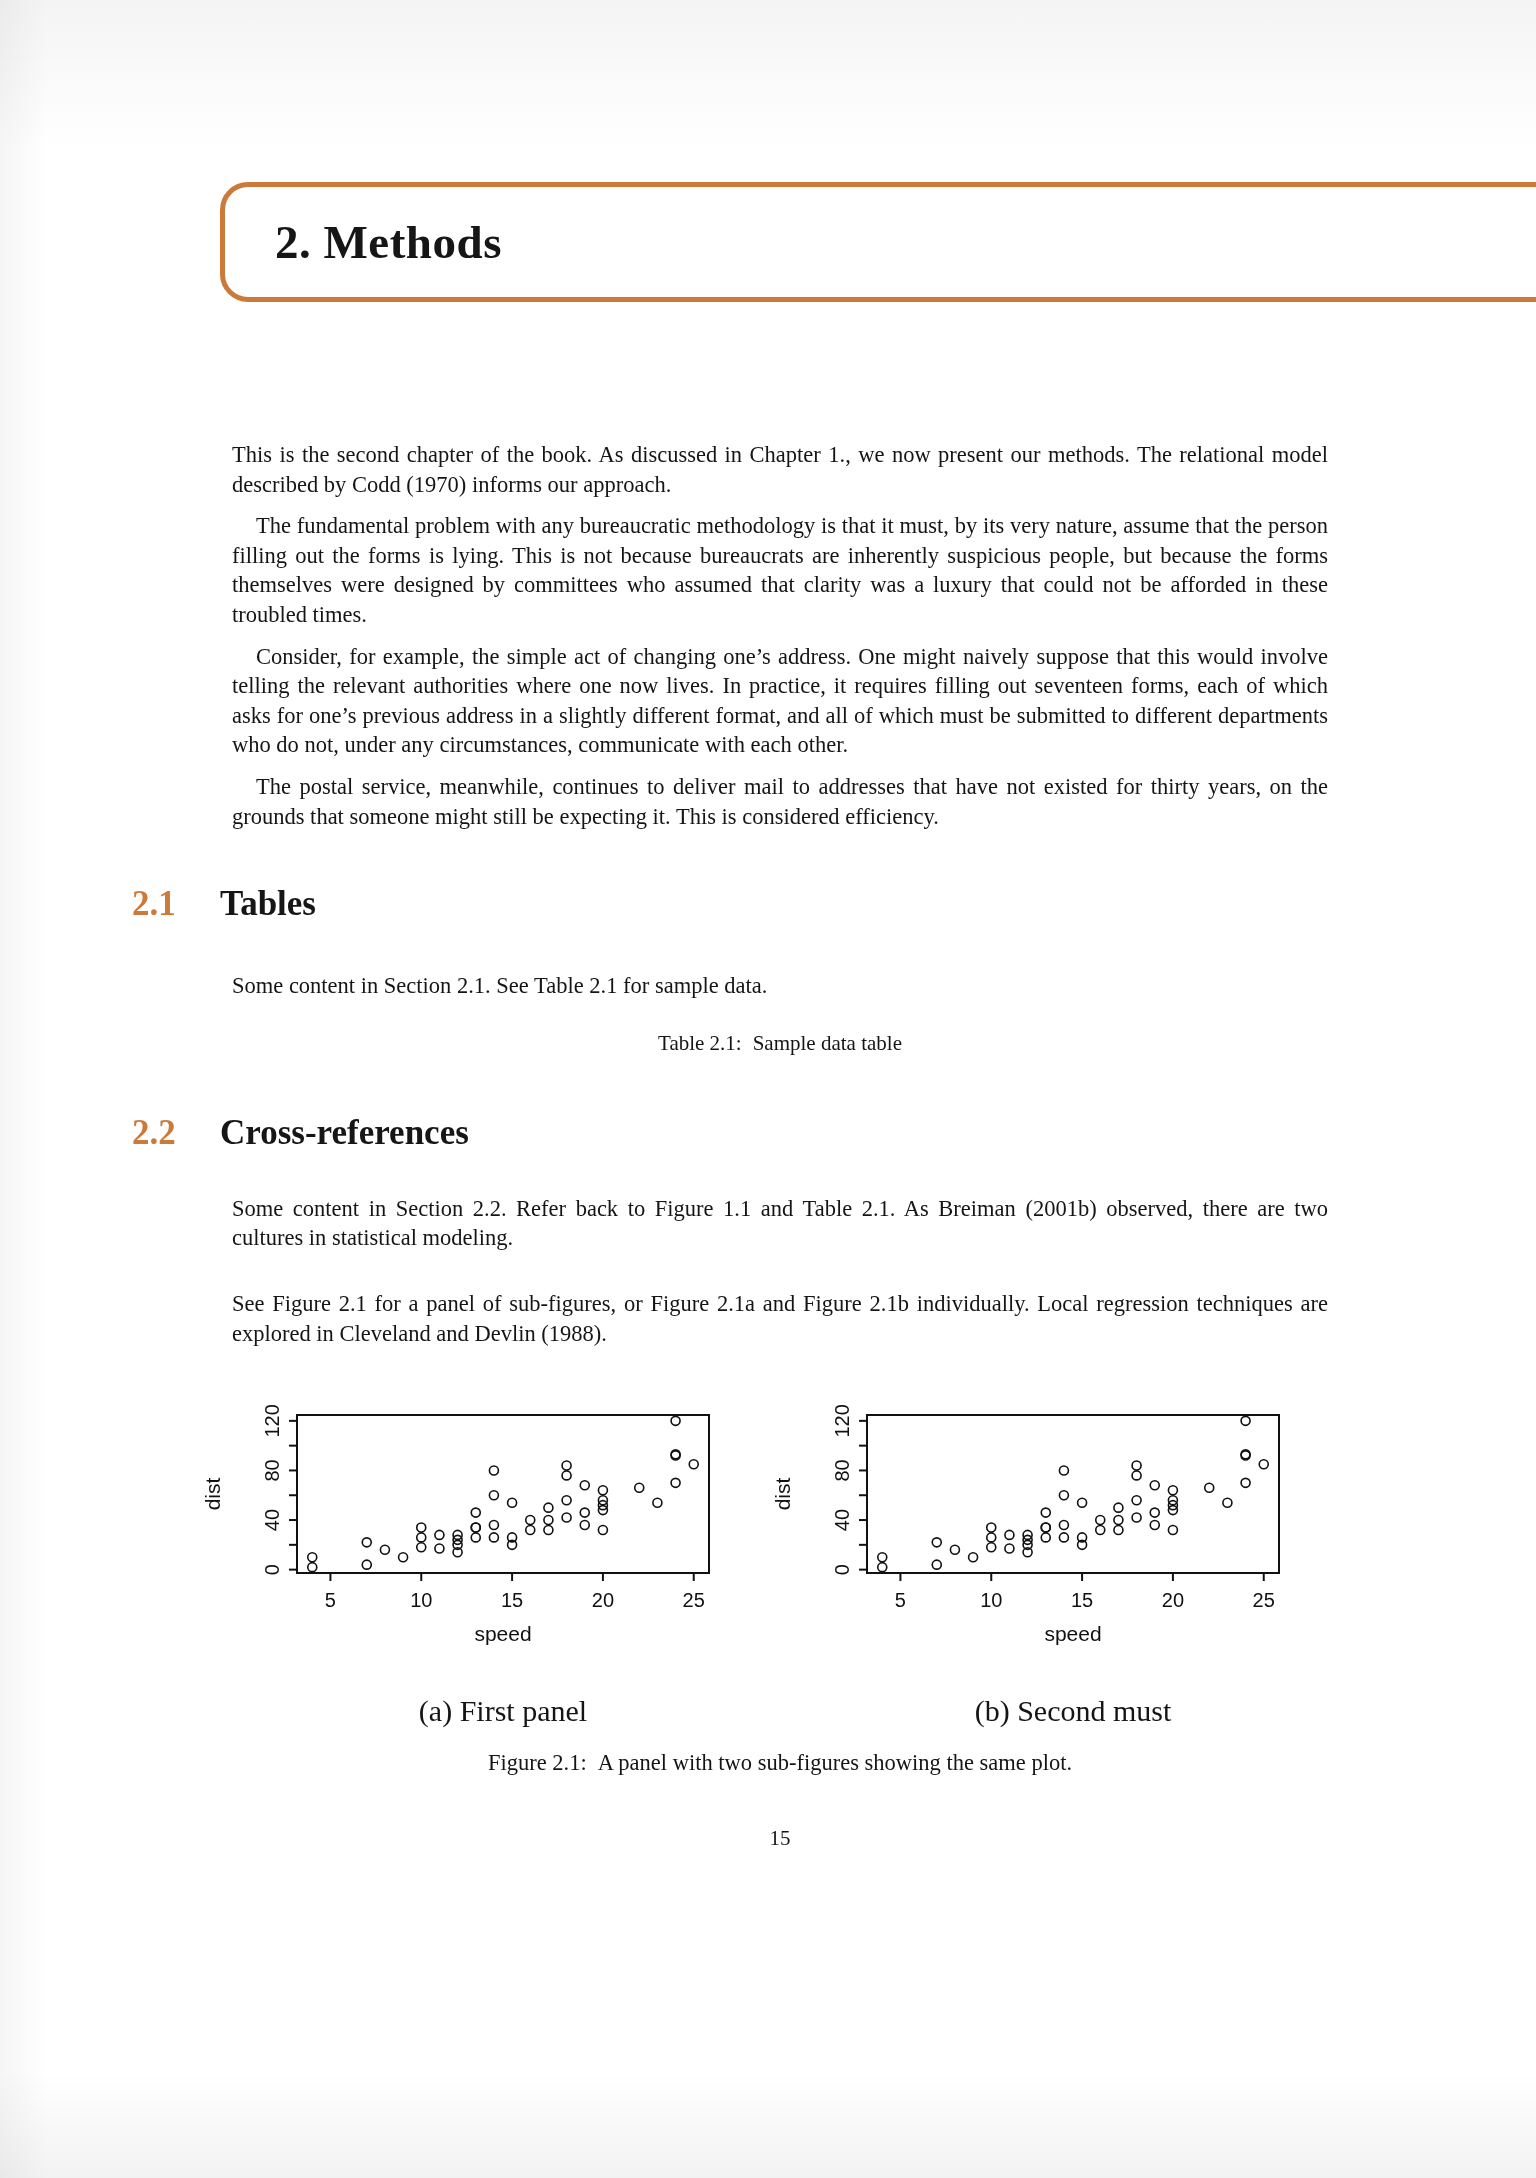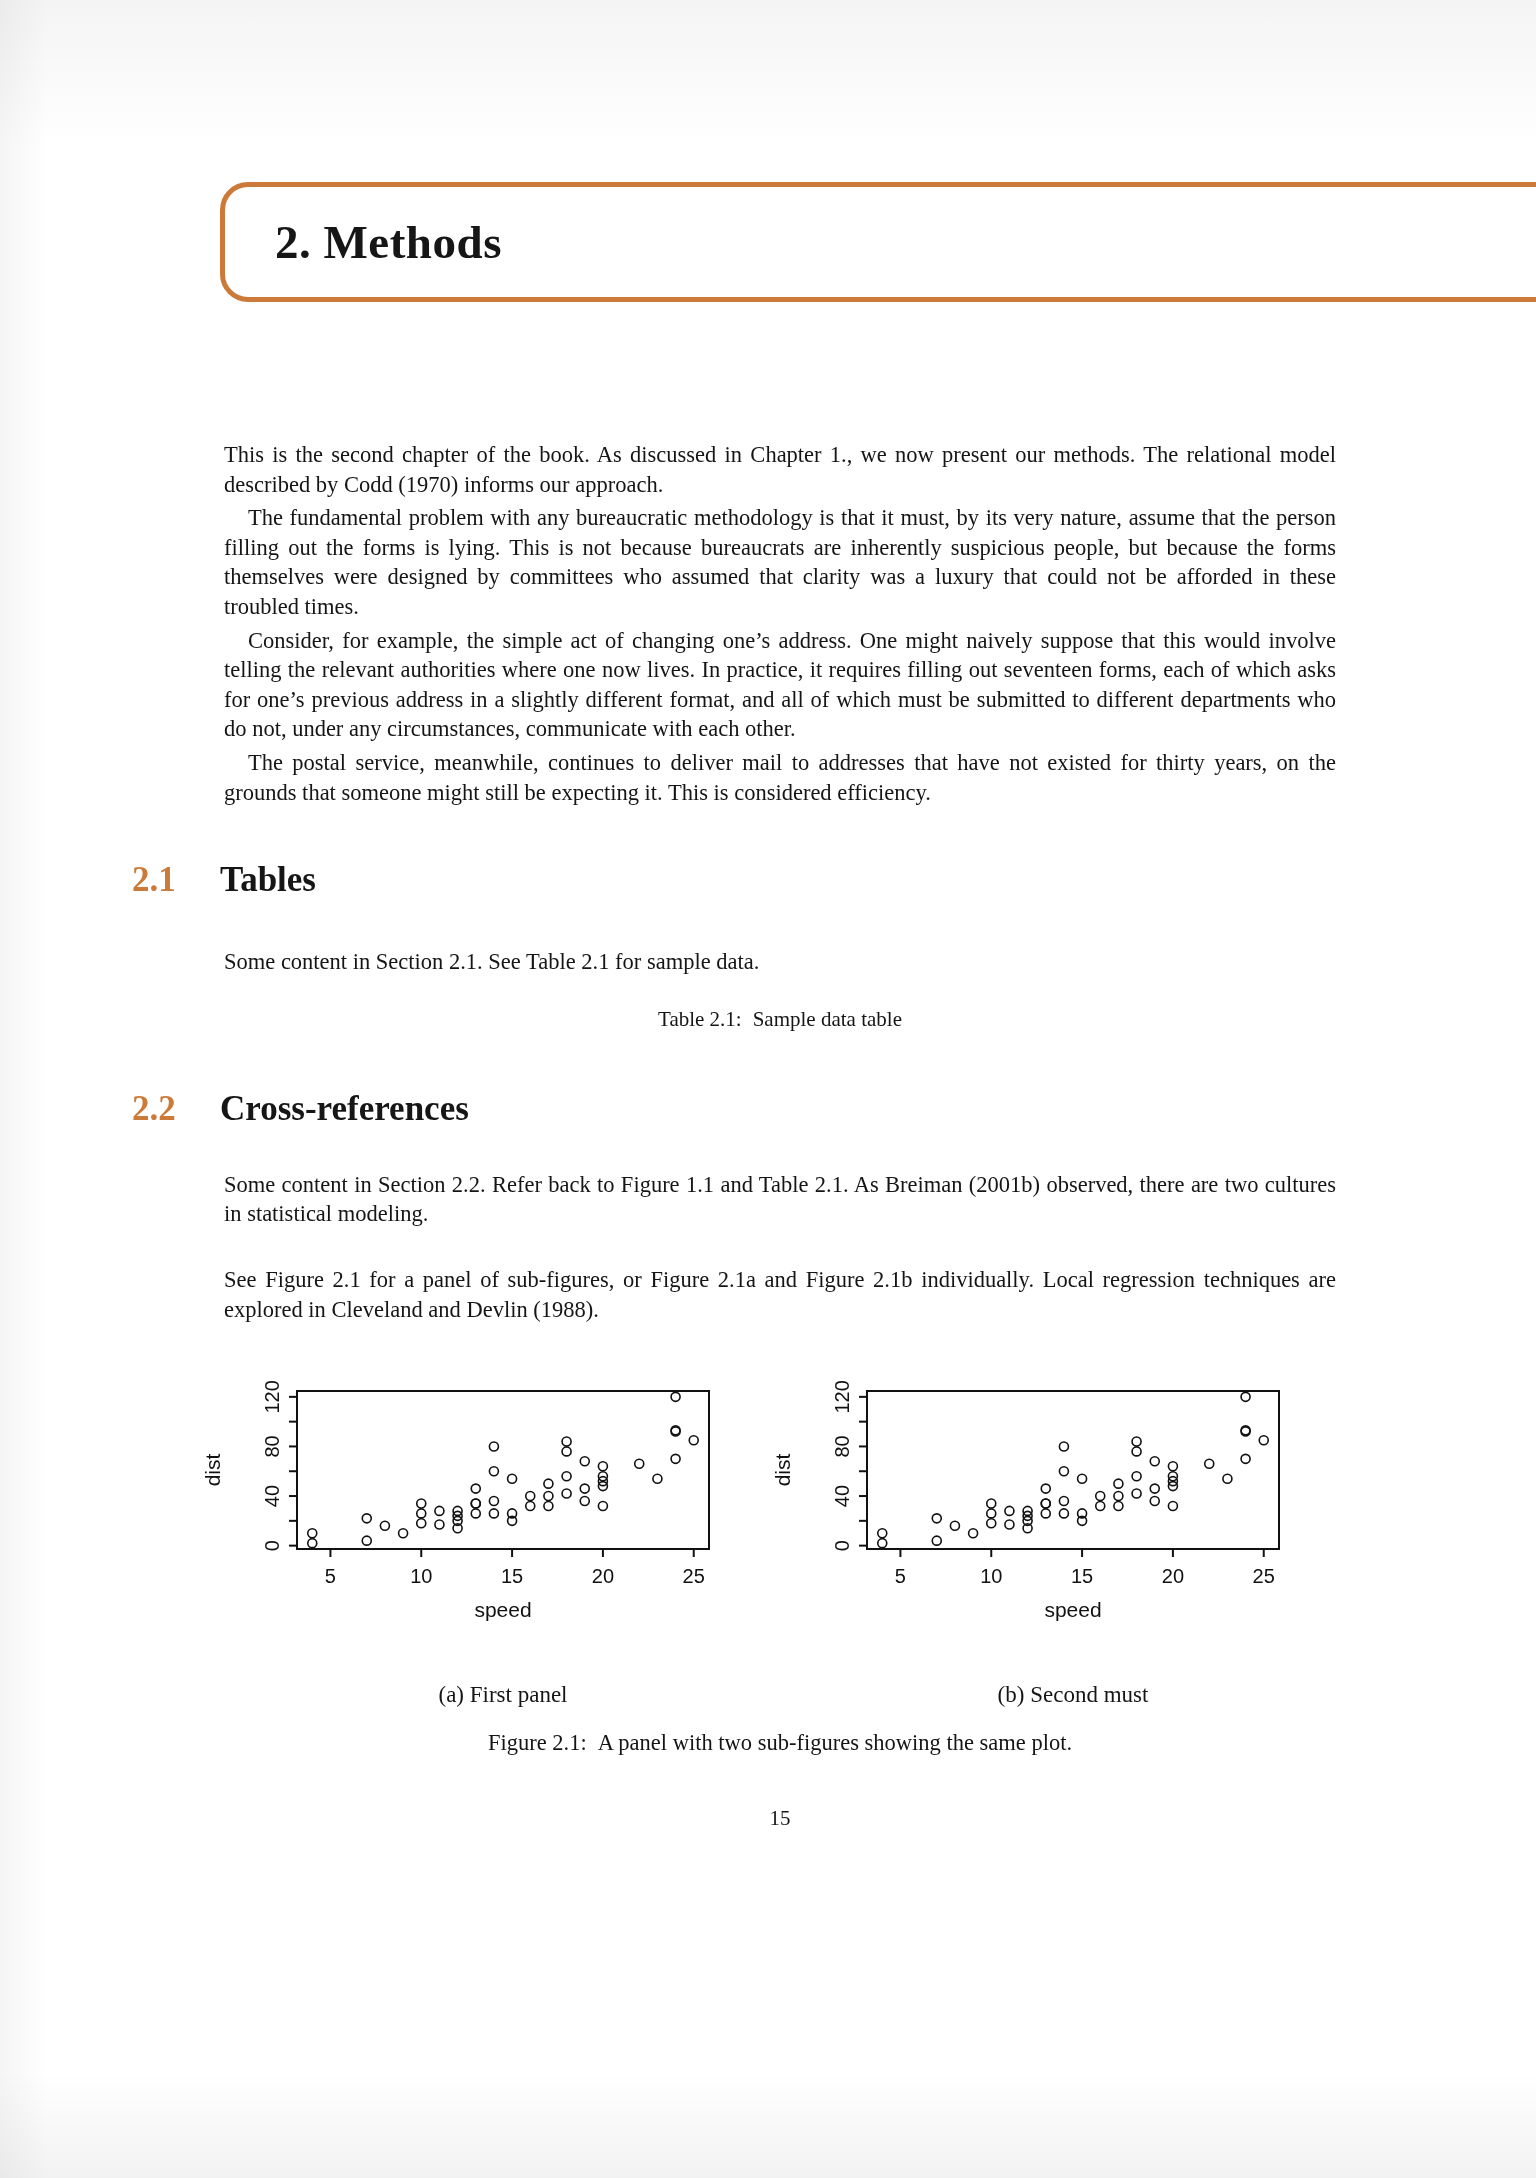--- a/index.html
+++ b/index.html
@@ -26,21 +26,21 @@
   }
   .chapter-box h1{
     margin:0; padding-left:50px;
     font-size:47px; font-weight:700; letter-spacing:0.5px; color:#161616;
   }
 
   .content{padding:0 196px 0 220px;}
 
   .intro{margin-top:138px;}
   .intro p, p.secbody{
-    margin:4px; font-size:22.5px; line-height:29.6px; text-align:justify;
+    margin:12px; font-size:22.5px; line-height:29.6px; text-align:justify;
   }
   .intro p + p{text-indent:24px;}
 
   h2.sec{
     position:relative; margin:52px 0 0 0;
     font-size:35px; line-height:42px; font-weight:700; color:#161616;
   }
   h2.sec .secnum{position:absolute; left:-88px; color:var(--accent);}
   h2#sec22{margin-top:56px;}
   h2#sec23{margin-top:36px;}
@@ -62,21 +62,21 @@
   table.sample td{
     font-size:22.5px; text-align:center; padding:18px 0 0 0;
   }
 
   .figure-row{
     margin-top:22px; margin-left:-30px; width:1130px;
     display:flex; gap:10px;
   }
   figure.subfig{margin:0; width:560px;}
   figure.subfig figcaption{
-    margin-top:42px; text-align:center; font-size:23px;
+    margin-top:30px; text-align:center; font-size:30px;
     padding-left:66px; 
   }
   svg.chart text{font-family:"Liberation Sans", sans-serif; fill:#111;}
 
   .figcap{margin-top:22px; text-align:center; font-size:22.5px;}
   .pageno{margin-top:50px; text-align:center; font-size:21px;}
 </style>
 </head>
 <body>
 

